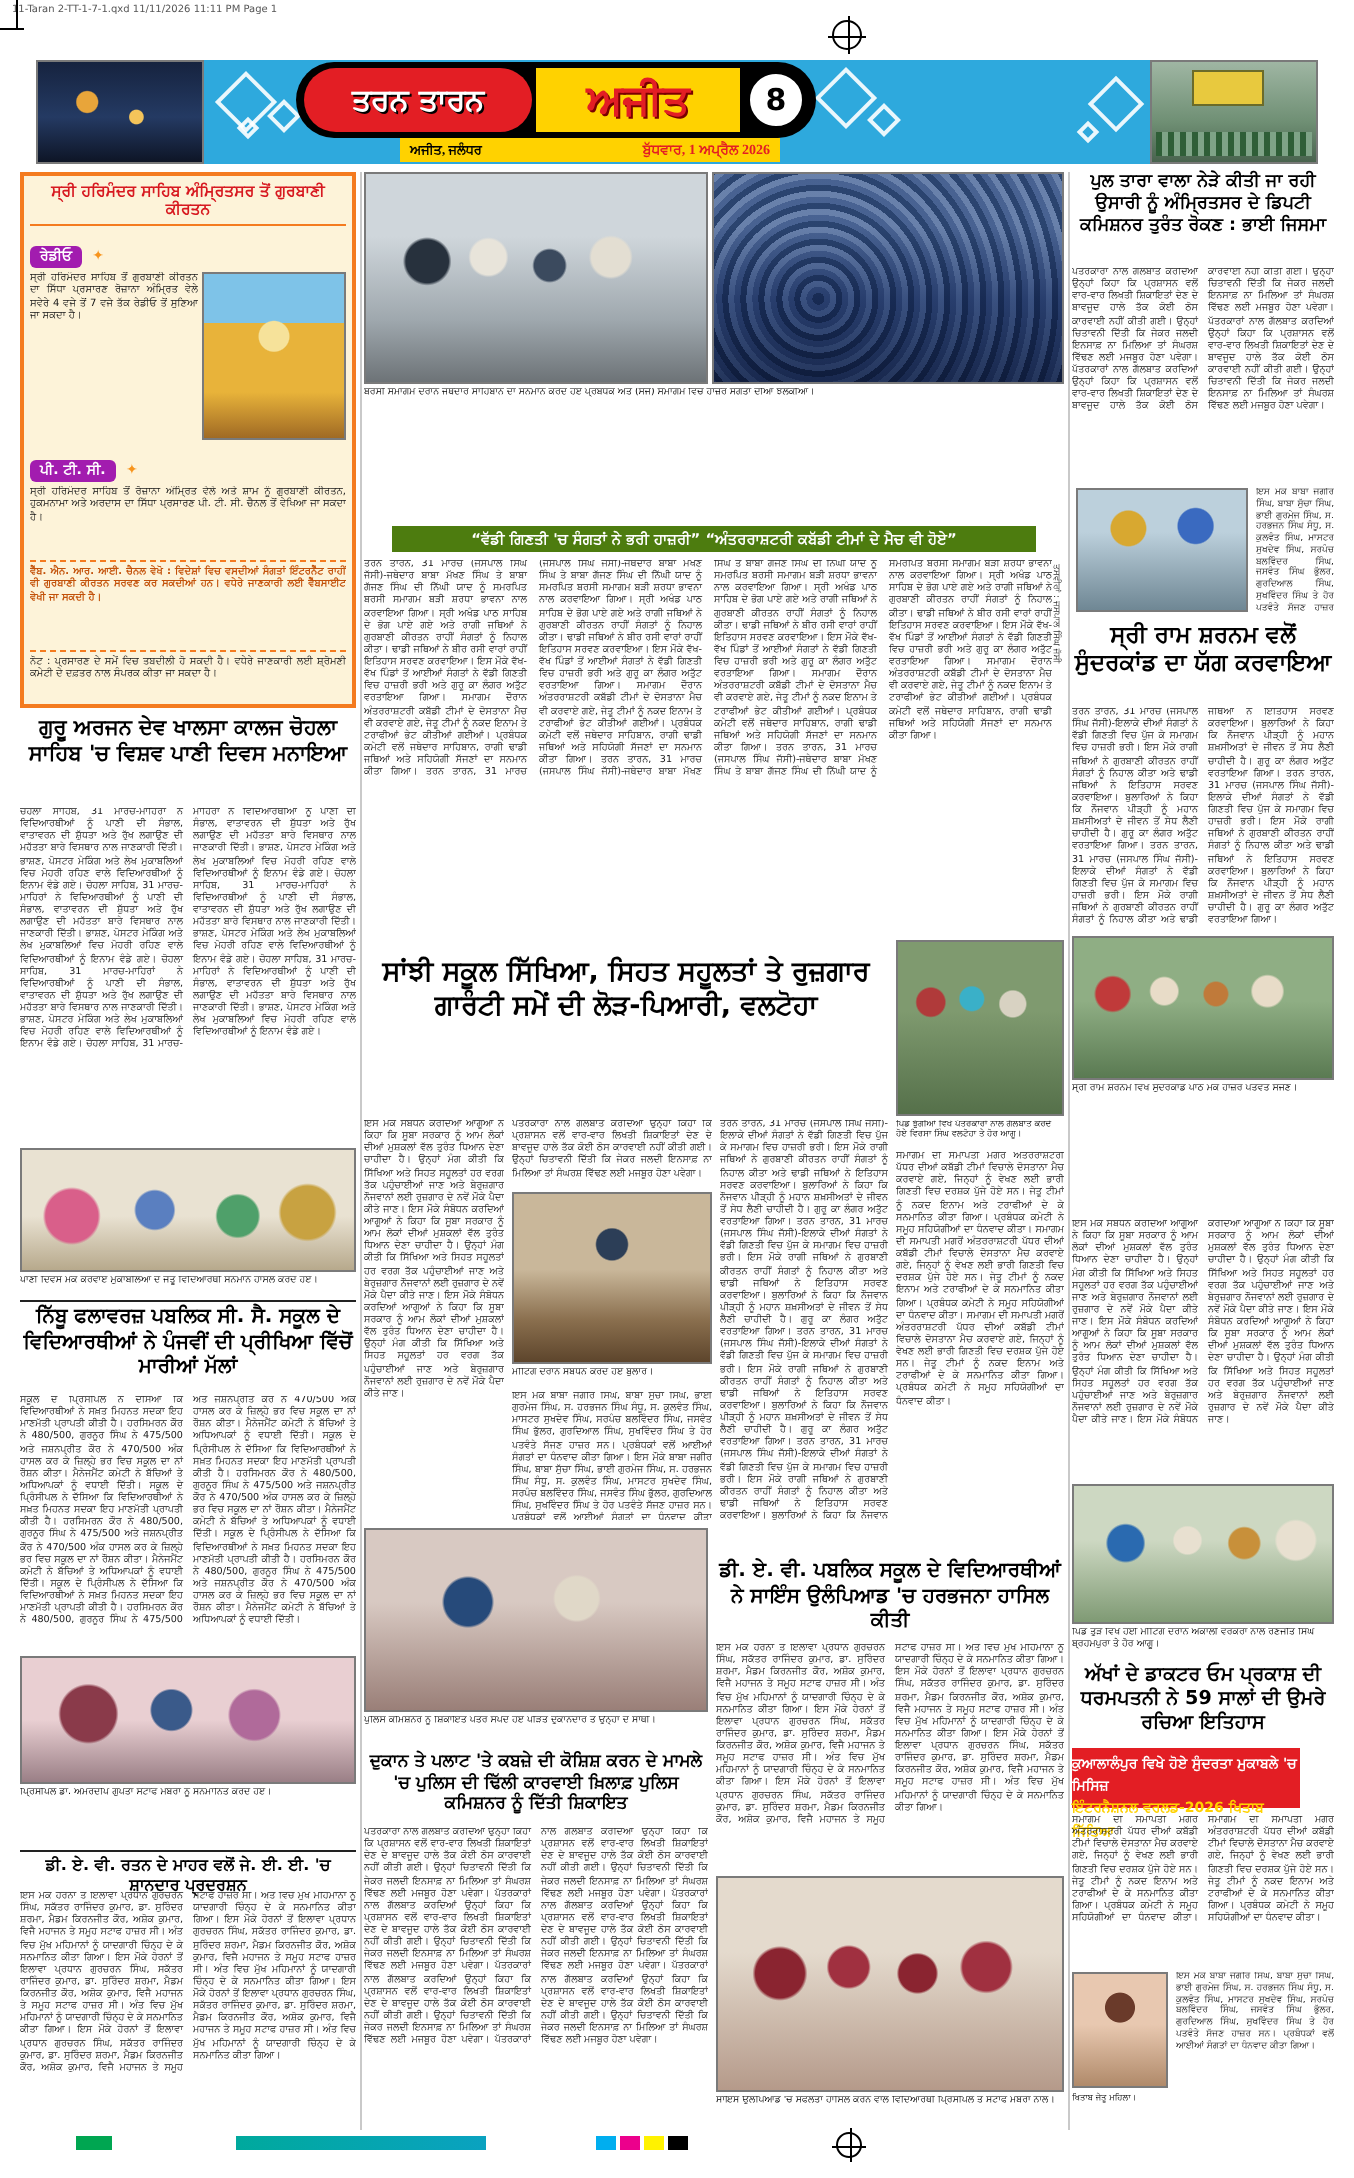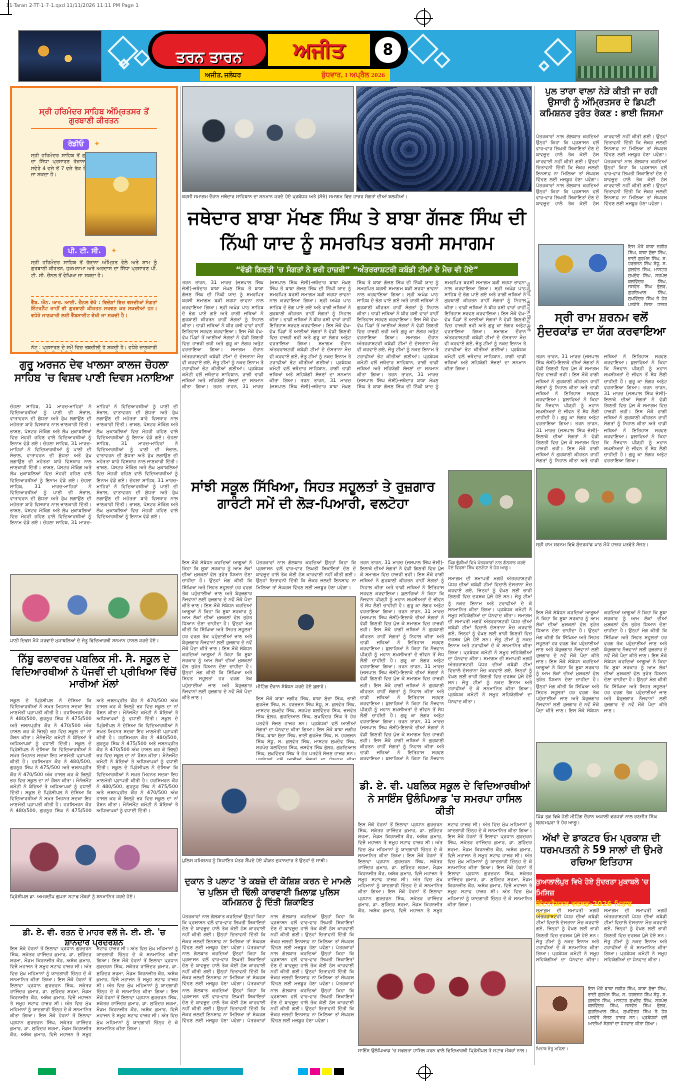--- a/index.html
+++ b/index.html
@@ -9,22 +9,22 @@
   .photo{border:1px solid #7a7a7a;box-sizing:border-box;}
   .hl{font-weight:bold;color:#000;text-align:center;line-height:1.25;}
   .body-text{font-size:4.8px;line-height:1.28;text-align:justify;color:#151515;overflow:hidden;}
   .cols2{column-count:2;column-gap:5px;}
   .cols4{column-count:4;column-gap:6px;}
   .caption{font-size:4.7px;line-height:1.25;color:#000;overflow:hidden;}
   .redstrip{background:#4d7c0f;color:#fff;font-weight:bold;text-align:center;overflow:hidden;}
   .vrule{width:1px;background:#c9c9c9;}
   .divider{height:1px;background:#222;}
   .diamond{border:2px solid rgba(255,255,255,.9);transform:rotate(45deg);box-sizing:border-box;}
-  .pill-label{background:#8b5cf6;color:#fff;font-weight:bold;font-size:7px;border-radius:3px;
-              padding:1px 5px;display:inline-block;line-height:1.3;margin-left:32px;}
+  .pill-label{background:#a21caf;color:#fff;font-weight:bold;font-size:7px;border-radius:3px;
+              padding:1px 5px;display:inline-block;line-height:1.3;}
   .star{color:#f7941d;font-size:7px;}
   .regmark{border:1px solid #000;border-radius:50%;box-sizing:border-box;}
   .regmark:before,.regmark:after{content:"";position:absolute;background:#000;}
   .regmark:before{left:50%;top:-3px;width:1px;height:calc(100% + 6px);}
   .regmark:after{top:50%;left:-3px;height:1px;width:calc(100% + 6px);}
 </style>
 </head>
 <body>
 
 <div id="page">
@@ -47,40 +47,40 @@
   <div class="abs diamond" style="left:112px;top:40px;width:22px;height:22px;"></div>
   <div class="abs diamond" style="left:136px;top:52px;width:12px;height:12px;"></div>
   <div class="abs diamond" style="left:120px;top:60px;width:8px;height:8px;"></div>
   <div class="abs diamond" style="left:412px;top:38px;width:22px;height:22px;"></div>
   <div class="abs diamond" style="left:436px;top:54px;width:12px;height:12px;"></div>
   <div class="abs diamond" style="left:548px;top:42px;width:20px;height:20px;"></div>
   <div class="abs diamond" style="left:540px;top:62px;width:8px;height:8px;"></div>
 
   <div class="abs" style="left:148px;top:31px;width:260px;height:38px;background:#000;border-radius:20px;"></div>
   <div class="abs" style="left:152px;top:34px;width:114px;height:32px;background:#e31e24;border-radius:16px;
-              display:flex;align-items:flex-end;justify-content:center;">
+              display:flex;align-items:center;justify-content:center;">
     <span style="color:#fff;font-weight:bold;font-size:15px;text-shadow:1px 1px 0 #000;">ਤਰਨ ਤਾਰਨ</span>
   </div>
   <div class="abs" style="left:268px;top:34px;width:102px;height:32px;background:#ffd200;
               display:flex;align-items:center;justify-content:center;">
     <span style="color:#e31e24;font-weight:bold;font-size:21px;text-shadow:1px 1px 0 #7a0000;">ਅਜੀਤ</span>
   </div>
   <div class="abs" style="left:373px;top:35px;width:30px;height:30px;background:#fff;border:2px solid #000;border-radius:50%;
               box-sizing:border-box;display:flex;align-items:center;justify-content:center;">
     <span style="font-weight:bold;font-size:15px;color:#000;">8</span>
   </div>
   <div class="abs" style="left:200px;top:69px;width:190px;height:12px;background:#ffd200;display:flex;align-items:center;justify-content:space-between;padding:0 5px;box-sizing:border-box;font-family:Liberation Serif, serif;">
     <span style="font-size:6.5px;font-weight:bold;color:#000;">ਅਜੀਤ, ਜਲੰਧਰ</span>
     <span style="font-size:7px;font-weight:bold;color:#e31e24;margin-left:12px;">ਬੁੱਧਵਾਰ, 1 ਅਪ੍ਰੈਲ 2026</span>
   </div>
 
   <div class="abs vrule" style="left:180px;top:86px;height:979px;"></div>
   <div class="abs vrule" style="left:534px;top:86px;height:979px;"></div>
 
-  <div class="abs" style="left:10px;top:86px;width:168px;height:268px;border:2px solid #f47b20;background:#fdf3d9;box-sizing:border-box;padding:19px;overflow:hidden;">
+  <div class="abs" style="left:10px;top:86px;width:168px;height:268px;border:2px solid #f47b20;background:#fdf3d9;box-sizing:border-box;padding:3px;overflow:hidden;">
     <div style="color:#d71920;font-weight:bold;font-size:7.8px;text-align:center;line-height:1.2;border-bottom:1px solid #f47b20;padding-bottom:2px;">ਸ੍ਰੀ ਹਰਿਮੰਦਰ ਸਾਹਿਬ ਅੰਮ੍ਰਿਤਸਰ ਤੋਂ ਗੁਰਬਾਣੀ ਕੀਰਤਨ</div>
     <div style="margin-top:2px;">
       <span class="pill-label">ਰੇਡੀਓ</span>
       <span class="star">✦</span>
     </div>
     <div style="position:relative;height:84px;margin-top:2px;">
       <div class="body-text" style="position:absolute;left:0;top:0;width:84px;height:84px;font-size:5px;">ਸ੍ਰੀ ਹਰਿਮੰਦਰ ਸਾਹਿਬ ਤੋਂ ਗੁਰਬਾਣੀ ਕੀਰਤਨ ਦਾ ਸਿੱਧਾ ਪ੍ਰਸਾਰਣ ਰੋਜ਼ਾਨਾ ਅੰਮ੍ਰਿਤ ਵੇਲੇ ਸਵੇਰੇ 4 ਵਜੇ ਤੋਂ 7 ਵਜੇ ਤੱਕ ਰੇਡੀਓ ਤੋਂ ਸੁਣਿਆ ਜਾ ਸਕਦਾ ਹੈ।</div>
       <div class="photo" style="position:absolute;right:0;top:0;width:72px;height:84px;background:
            radial-gradient(circle at 50% 38%, #f6e29a 0 12%, transparent 13%),
            linear-gradient(180deg,#7ec3e8 0 30%,#e8b33a 30% 72%,#a06a24 100%);"></div>
@@ -124,21 +124,20 @@
        radial-gradient(circle at 18% 42%, #27313d 0 7%, transparent 8%),
        radial-gradient(circle at 36% 40%, #e8e4da 0 7%, transparent 8%),
        radial-gradient(circle at 54% 44%, #3b4a5e 0 7%, transparent 8%),
        radial-gradient(circle at 72% 40%, #e3ded2 0 7%, transparent 8%),
        linear-gradient(180deg,#cfd6db 0 30%,#9fa8ae 70%,#6d7377 100%);"></div>
   <div class="abs photo" style="left:356px;top:86px;width:176px;height:106px;background:
        repeating-radial-gradient(circle at 30% 60%, #35507c 0 3px, #5a74a3 3px 6px, #8298bf 6px 9px),
        linear-gradient(180deg,#cdd8e4 0 25%,#7288ab 60%,#46597a 100%);background-blend-mode:multiply;"></div>
   <div class="abs caption" style="left:182px;top:194px;width:350px;height:10px;">ਬਰਸੀ ਸਮਾਗਮ ਦੌਰਾਨ ਜਥੇਦਾਰ ਸਾਹਿਬਾਨ ਦਾ ਸਨਮਾਨ ਕਰਦੇ ਹੋਏ ਪ੍ਰਬੰਧਕ ਅਤੇ (ਸੱਜੇ) ਸਮਾਗਮ ਵਿਚ ਹਾਜ਼ਰ ਸੰਗਤਾਂ ਦੀਆਂ ਝਲਕੀਆਂ।</div>
 
-  <div class="abs hl" style="left:182px;top:206px;width:350px;height:56px;font-size:18.5px;line-height:1.35;">ਜਥੇਦਾਰ ਬਾਬਾ ਮੱਖਣ ਸਿੰਘ ਤੇ ਬਾਬਾ ਗੱਜਣ ਸਿੰਘ ਦੀ ਨਿੱਘੀ ਯਾਦ ਨੂੰ ਸਮਰਪਿਤ ਬਰਸੀ ਸਮਾਗਮ</div>
   <div class="abs redstrip" style="left:196px;top:263px;width:322px;height:13px;font-size:7.4px;line-height:13px;">“ਵੱਡੀ ਗਿਣਤੀ 'ਚ ਸੰਗਤਾਂ ਨੇ ਭਰੀ ਹਾਜ਼ਰੀ” “ਅੰਤਰਰਾਸ਼ਟਰੀ ਕਬੱਡੀ ਟੀਮਾਂ ਦੇ ਮੈਚ ਵੀ ਹੋਏ”</div>
   <div class="abs body-text cols4" style="left:182px;top:280px;width:344px;height:190px;">ਤਰਨ ਤਾਰਨ, 31 ਮਾਰਚ (ਜਸਪਾਲ ਸਿੰਘ ਜੱਸੀ)-ਜਥੇਦਾਰ ਬਾਬਾ ਮੱਖਣ ਸਿੰਘ ਤੇ ਬਾਬਾ ਗੱਜਣ ਸਿੰਘ ਦੀ ਨਿੱਘੀ ਯਾਦ ਨੂੰ ਸਮਰਪਿਤ ਬਰਸੀ ਸਮਾਗਮ ਬੜੀ ਸ਼ਰਧਾ ਭਾਵਨਾ ਨਾਲ ਕਰਵਾਇਆ ਗਿਆ। ਸ੍ਰੀ ਅਖੰਡ ਪਾਠ ਸਾਹਿਬ ਦੇ ਭੋਗ ਪਾਏ ਗਏ ਅਤੇ ਰਾਗੀ ਜਥਿਆਂ ਨੇ ਗੁਰਬਾਣੀ ਕੀਰਤਨ ਰਾਹੀਂ ਸੰਗਤਾਂ ਨੂੰ ਨਿਹਾਲ ਕੀਤਾ। ਢਾਡੀ ਜਥਿਆਂ ਨੇ ਬੀਰ ਰਸੀ ਵਾਰਾਂ ਰਾਹੀਂ ਇਤਿਹਾਸ ਸਰਵਣ ਕਰਵਾਇਆ। ਇਸ ਮੌਕੇ ਵੱਖ-ਵੱਖ ਪਿੰਡਾਂ ਤੋਂ ਆਈਆਂ ਸੰਗਤਾਂ ਨੇ ਵੱਡੀ ਗਿਣਤੀ ਵਿਚ ਹਾਜ਼ਰੀ ਭਰੀ ਅਤੇ ਗੁਰੂ ਕਾ ਲੰਗਰ ਅਤੁੱਟ ਵਰਤਾਇਆ ਗਿਆ। ਸਮਾਗਮ ਦੌਰਾਨ ਅੰਤਰਰਾਸ਼ਟਰੀ ਕਬੱਡੀ ਟੀਮਾਂ ਦੇ ਦੋਸਤਾਨਾ ਮੈਚ ਵੀ ਕਰਵਾਏ ਗਏ, ਜੇਤੂ ਟੀਮਾਂ ਨੂੰ ਨਕਦ ਇਨਾਮ ਤੇ ਟਰਾਫੀਆਂ ਭੇਟ ਕੀਤੀਆਂ ਗਈਆਂ। ਪ੍ਰਬੰਧਕ ਕਮੇਟੀ ਵਲੋਂ ਜਥੇਦਾਰ ਸਾਹਿਬਾਨ, ਰਾਗੀ ਢਾਡੀ ਜਥਿਆਂ ਅਤੇ ਸਹਿਯੋਗੀ ਸੱਜਣਾਂ ਦਾ ਸਨਮਾਨ ਕੀਤਾ ਗਿਆ। ਤਰਨ ਤਾਰਨ, 31 ਮਾਰਚ (ਜਸਪਾਲ ਸਿੰਘ ਜੱਸੀ)-ਜਥੇਦਾਰ ਬਾਬਾ ਮੱਖਣ ਸਿੰਘ ਤੇ ਬਾਬਾ ਗੱਜਣ ਸਿੰਘ ਦੀ ਨਿੱਘੀ ਯਾਦ ਨੂੰ ਸਮਰਪਿਤ ਬਰਸੀ ਸਮਾਗਮ ਬੜੀ ਸ਼ਰਧਾ ਭਾਵਨਾ ਨਾਲ ਕਰਵਾਇਆ ਗਿਆ। ਸ੍ਰੀ ਅਖੰਡ ਪਾਠ ਸਾਹਿਬ ਦੇ ਭੋਗ ਪਾਏ ਗਏ ਅਤੇ ਰਾਗੀ ਜਥਿਆਂ ਨੇ ਗੁਰਬਾਣੀ ਕੀਰਤਨ ਰਾਹੀਂ ਸੰਗਤਾਂ ਨੂੰ ਨਿਹਾਲ ਕੀਤਾ। ਢਾਡੀ ਜਥਿਆਂ ਨੇ ਬੀਰ ਰਸੀ ਵਾਰਾਂ ਰਾਹੀਂ ਇਤਿਹਾਸ ਸਰਵਣ ਕਰਵਾਇਆ। ਇਸ ਮੌਕੇ ਵੱਖ-ਵੱਖ ਪਿੰਡਾਂ ਤੋਂ ਆਈਆਂ ਸੰਗਤਾਂ ਨੇ ਵੱਡੀ ਗਿਣਤੀ ਵਿਚ ਹਾਜ਼ਰੀ ਭਰੀ ਅਤੇ ਗੁਰੂ ਕਾ ਲੰਗਰ ਅਤੁੱਟ ਵਰਤਾਇਆ ਗਿਆ। ਸਮਾਗਮ ਦੌਰਾਨ ਅੰਤਰਰਾਸ਼ਟਰੀ ਕਬੱਡੀ ਟੀਮਾਂ ਦੇ ਦੋਸਤਾਨਾ ਮੈਚ ਵੀ ਕਰਵਾਏ ਗਏ, ਜੇਤੂ ਟੀਮਾਂ ਨੂੰ ਨਕਦ ਇਨਾਮ ਤੇ ਟਰਾਫੀਆਂ ਭੇਟ ਕੀਤੀਆਂ ਗਈਆਂ। ਪ੍ਰਬੰਧਕ ਕਮੇਟੀ ਵਲੋਂ ਜਥੇਦਾਰ ਸਾਹਿਬਾਨ, ਰਾਗੀ ਢਾਡੀ ਜਥਿਆਂ ਅਤੇ ਸਹਿਯੋਗੀ ਸੱਜਣਾਂ ਦਾ ਸਨਮਾਨ ਕੀਤਾ ਗਿਆ। ਤਰਨ ਤਾਰਨ, 31 ਮਾਰਚ (ਜਸਪਾਲ ਸਿੰਘ ਜੱਸੀ)-ਜਥੇਦਾਰ ਬਾਬਾ ਮੱਖਣ ਸਿੰਘ ਤੇ ਬਾਬਾ ਗੱਜਣ ਸਿੰਘ ਦੀ ਨਿੱਘੀ ਯਾਦ ਨੂੰ ਸਮਰਪਿਤ ਬਰਸੀ ਸਮਾਗਮ ਬੜੀ ਸ਼ਰਧਾ ਭਾਵਨਾ ਨਾਲ ਕਰਵਾਇਆ ਗਿਆ। ਸ੍ਰੀ ਅਖੰਡ ਪਾਠ ਸਾਹਿਬ ਦੇ ਭੋਗ ਪਾਏ ਗਏ ਅਤੇ ਰਾਗੀ ਜਥਿਆਂ ਨੇ ਗੁਰਬਾਣੀ ਕੀਰਤਨ ਰਾਹੀਂ ਸੰਗਤਾਂ ਨੂੰ ਨਿਹਾਲ ਕੀਤਾ। ਢਾਡੀ ਜਥਿਆਂ ਨੇ ਬੀਰ ਰਸੀ ਵਾਰਾਂ ਰਾਹੀਂ ਇਤਿਹਾਸ ਸਰਵਣ ਕਰਵਾਇਆ। ਇਸ ਮੌਕੇ ਵੱਖ-ਵੱਖ ਪਿੰਡਾਂ ਤੋਂ ਆਈਆਂ ਸੰਗਤਾਂ ਨੇ ਵੱਡੀ ਗਿਣਤੀ ਵਿਚ ਹਾਜ਼ਰੀ ਭਰੀ ਅਤੇ ਗੁਰੂ ਕਾ ਲੰਗਰ ਅਤੁੱਟ ਵਰਤਾਇਆ ਗਿਆ। ਸਮਾਗਮ ਦੌਰਾਨ ਅੰਤਰਰਾਸ਼ਟਰੀ ਕਬੱਡੀ ਟੀਮਾਂ ਦੇ ਦੋਸਤਾਨਾ ਮੈਚ ਵੀ ਕਰਵਾਏ ਗਏ, ਜੇਤੂ ਟੀਮਾਂ ਨੂੰ ਨਕਦ ਇਨਾਮ ਤੇ ਟਰਾਫੀਆਂ ਭੇਟ ਕੀਤੀਆਂ ਗਈਆਂ। ਪ੍ਰਬੰਧਕ ਕਮੇਟੀ ਵਲੋਂ ਜਥੇਦਾਰ ਸਾਹਿਬਾਨ, ਰਾਗੀ ਢਾਡੀ ਜਥਿਆਂ ਅਤੇ ਸਹਿਯੋਗੀ ਸੱਜਣਾਂ ਦਾ ਸਨਮਾਨ ਕੀਤਾ ਗਿਆ। ਤਰਨ ਤਾਰਨ, 31 ਮਾਰਚ (ਜਸਪਾਲ ਸਿੰਘ ਜੱਸੀ)-ਜਥੇਦਾਰ ਬਾਬਾ ਮੱਖਣ ਸਿੰਘ ਤੇ ਬਾਬਾ ਗੱਜਣ ਸਿੰਘ ਦੀ ਨਿੱਘੀ ਯਾਦ ਨੂੰ ਸਮਰਪਿਤ ਬਰਸੀ ਸਮਾਗਮ ਬੜੀ ਸ਼ਰਧਾ ਭਾਵਨਾ ਨਾਲ ਕਰਵਾਇਆ ਗਿਆ। ਸ੍ਰੀ ਅਖੰਡ ਪਾਠ ਸਾਹਿਬ ਦੇ ਭੋਗ ਪਾਏ ਗਏ ਅਤੇ ਰਾਗੀ ਜਥਿਆਂ ਨੇ ਗੁਰਬਾਣੀ ਕੀਰਤਨ ਰਾਹੀਂ ਸੰਗਤਾਂ ਨੂੰ ਨਿਹਾਲ ਕੀਤਾ। ਢਾਡੀ ਜਥਿਆਂ ਨੇ ਬੀਰ ਰਸੀ ਵਾਰਾਂ ਰਾਹੀਂ ਇਤਿਹਾਸ ਸਰਵਣ ਕਰਵਾਇਆ। ਇਸ ਮੌਕੇ ਵੱਖ-ਵੱਖ ਪਿੰਡਾਂ ਤੋਂ ਆਈਆਂ ਸੰਗਤਾਂ ਨੇ ਵੱਡੀ ਗਿਣਤੀ ਵਿਚ ਹਾਜ਼ਰੀ ਭਰੀ ਅਤੇ ਗੁਰੂ ਕਾ ਲੰਗਰ ਅਤੁੱਟ ਵਰਤਾਇਆ ਗਿਆ। ਸਮਾਗਮ ਦੌਰਾਨ ਅੰਤਰਰਾਸ਼ਟਰੀ ਕਬੱਡੀ ਟੀਮਾਂ ਦੇ ਦੋਸਤਾਨਾ ਮੈਚ ਵੀ ਕਰਵਾਏ ਗਏ, ਜੇਤੂ ਟੀਮਾਂ ਨੂੰ ਨਕਦ ਇਨਾਮ ਤੇ ਟਰਾਫੀਆਂ ਭੇਟ ਕੀਤੀਆਂ ਗਈਆਂ। ਪ੍ਰਬੰਧਕ ਕਮੇਟੀ ਵਲੋਂ ਜਥੇਦਾਰ ਸਾਹਿਬਾਨ, ਰਾਗੀ ਢਾਡੀ ਜਥਿਆਂ ਅਤੇ ਸਹਿਯੋਗੀ ਸੱਜਣਾਂ ਦਾ ਸਨਮਾਨ ਕੀਤਾ ਗਿਆ।</div>
   <div class="abs" style="left:531px;top:282px;width:186px;font-size:4.5px;color:#333;transform:rotate(90deg);transform-origin:left top;white-space:nowrap;">ਤਸਵੀਰਾਂ : ਜਸਪਾਲ ਸਿੰਘ ਜੱਸੀ</div>
 
   <div class="abs hl" style="left:182px;top:478px;width:262px;height:62px;font-size:13.5px;">ਸਾਂਝੀ ਸਕੂਲ ਸਿੱਖਿਆ, ਸਿਹਤ ਸਹੂਲਤਾਂ ਤੇ ਰੁਜ਼ਗਾਰ ਗਾਰੰਟੀ ਸਮੇਂ ਦੀ ਲੋੜ-ਪਿਆਰੀ, ਵਲਟੋਹਾ</div>
   <div class="abs photo" style="left:448px;top:470px;width:84px;height:88px;background:
        radial-gradient(circle at 20% 35%, #b03a3a 0 8%, transparent 9%),
        radial-gradient(circle at 45% 33%, #3ab0c8 0 8%, transparent 9%),
        radial-gradient(circle at 70% 36%, #d8d2c2 0 8%, transparent 9%),
        linear-gradient(180deg,#7f9a6f 0 40%,#55704a 100%);"></div>
@@ -155,21 +154,21 @@
   <div class="abs body-text" style="left:448px;top:576px;width:84px;height:184px;">ਸਮਾਗਮ ਦੀ ਸਮਾਪਤੀ ਮਗਰੋਂ ਅੰਤਰਰਾਸ਼ਟਰੀ ਪੱਧਰ ਦੀਆਂ ਕਬੱਡੀ ਟੀਮਾਂ ਵਿਚਾਲੇ ਦੋਸਤਾਨਾ ਮੈਚ ਕਰਵਾਏ ਗਏ, ਜਿਨ੍ਹਾਂ ਨੂੰ ਵੇਖਣ ਲਈ ਭਾਰੀ ਗਿਣਤੀ ਵਿਚ ਦਰਸ਼ਕ ਪੁੱਜੇ ਹੋਏ ਸਨ। ਜੇਤੂ ਟੀਮਾਂ ਨੂੰ ਨਕਦ ਇਨਾਮ ਅਤੇ ਟਰਾਫੀਆਂ ਦੇ ਕੇ ਸਨਮਾਨਿਤ ਕੀਤਾ ਗਿਆ। ਪ੍ਰਬੰਧਕ ਕਮੇਟੀ ਨੇ ਸਮੂਹ ਸਹਿਯੋਗੀਆਂ ਦਾ ਧੰਨਵਾਦ ਕੀਤਾ। ਸਮਾਗਮ ਦੀ ਸਮਾਪਤੀ ਮਗਰੋਂ ਅੰਤਰਰਾਸ਼ਟਰੀ ਪੱਧਰ ਦੀਆਂ ਕਬੱਡੀ ਟੀਮਾਂ ਵਿਚਾਲੇ ਦੋਸਤਾਨਾ ਮੈਚ ਕਰਵਾਏ ਗਏ, ਜਿਨ੍ਹਾਂ ਨੂੰ ਵੇਖਣ ਲਈ ਭਾਰੀ ਗਿਣਤੀ ਵਿਚ ਦਰਸ਼ਕ ਪੁੱਜੇ ਹੋਏ ਸਨ। ਜੇਤੂ ਟੀਮਾਂ ਨੂੰ ਨਕਦ ਇਨਾਮ ਅਤੇ ਟਰਾਫੀਆਂ ਦੇ ਕੇ ਸਨਮਾਨਿਤ ਕੀਤਾ ਗਿਆ। ਪ੍ਰਬੰਧਕ ਕਮੇਟੀ ਨੇ ਸਮੂਹ ਸਹਿਯੋਗੀਆਂ ਦਾ ਧੰਨਵਾਦ ਕੀਤਾ। ਸਮਾਗਮ ਦੀ ਸਮਾਪਤੀ ਮਗਰੋਂ ਅੰਤਰਰਾਸ਼ਟਰੀ ਪੱਧਰ ਦੀਆਂ ਕਬੱਡੀ ਟੀਮਾਂ ਵਿਚਾਲੇ ਦੋਸਤਾਨਾ ਮੈਚ ਕਰਵਾਏ ਗਏ, ਜਿਨ੍ਹਾਂ ਨੂੰ ਵੇਖਣ ਲਈ ਭਾਰੀ ਗਿਣਤੀ ਵਿਚ ਦਰਸ਼ਕ ਪੁੱਜੇ ਹੋਏ ਸਨ। ਜੇਤੂ ਟੀਮਾਂ ਨੂੰ ਨਕਦ ਇਨਾਮ ਅਤੇ ਟਰਾਫੀਆਂ ਦੇ ਕੇ ਸਨਮਾਨਿਤ ਕੀਤਾ ਗਿਆ। ਪ੍ਰਬੰਧਕ ਕਮੇਟੀ ਨੇ ਸਮੂਹ ਸਹਿਯੋਗੀਆਂ ਦਾ ਧੰਨਵਾਦ ਕੀਤਾ।</div>
 
   <div class="abs photo" style="left:182px;top:764px;width:172px;height:92px;background:
        radial-gradient(circle at 30% 40%, #264a7a 0 9%, transparent 10%),
        radial-gradient(circle at 62% 38%, #e0d8c8 0 9%, transparent 10%),
        linear-gradient(180deg,#d8c9c2 0 40%,#9a7f78 100%);"></div>
   <div class="abs caption" style="left:182px;top:858px;width:172px;height:16px;">ਪੁਲਿਸ ਕਮਿਸ਼ਨਰ ਨੂੰ ਸ਼ਿਕਾਇਤ ਪੱਤਰ ਸੌਂਪਦੇ ਹੋਏ ਪੀੜਤ ਦੁਕਾਨਦਾਰ ਤੇ ਉਨ੍ਹਾਂ ਦੇ ਸਾਥੀ।</div>
   <div class="abs hl" style="left:182px;top:876px;width:172px;height:36px;font-size:8.6px;">ਦੁਕਾਨ ਤੇ ਪਲਾਟ 'ਤੇ ਕਬਜ਼ੇ ਦੀ ਕੋਸ਼ਿਸ਼ ਕਰਨ ਦੇ ਮਾਮਲੇ 'ਚ ਪੁਲਿਸ ਦੀ ਢਿੱਲੀ ਕਾਰਵਾਈ ਖ਼ਿਲਾਫ਼ ਪੁਲਿਸ ਕਮਿਸ਼ਨਰ ਨੂੰ ਦਿੱਤੀ ਸ਼ਿਕਾਇਤ</div>
   <div class="abs body-text cols2" style="left:182px;top:914px;width:172px;height:150px;">ਪੱਤਰਕਾਰਾਂ ਨਾਲ ਗੱਲਬਾਤ ਕਰਦਿਆਂ ਉਨ੍ਹਾਂ ਕਿਹਾ ਕਿ ਪ੍ਰਸ਼ਾਸਨ ਵਲੋਂ ਵਾਰ-ਵਾਰ ਲਿਖਤੀ ਸ਼ਿਕਾਇਤਾਂ ਦੇਣ ਦੇ ਬਾਵਜੂਦ ਹਾਲੇ ਤੱਕ ਕੋਈ ਠੋਸ ਕਾਰਵਾਈ ਨਹੀਂ ਕੀਤੀ ਗਈ। ਉਨ੍ਹਾਂ ਚਿਤਾਵਨੀ ਦਿੱਤੀ ਕਿ ਜੇਕਰ ਜਲਦੀ ਇਨਸਾਫ਼ ਨਾ ਮਿਲਿਆ ਤਾਂ ਸੰਘਰਸ਼ ਵਿੱਢਣ ਲਈ ਮਜਬੂਰ ਹੋਣਾ ਪਵੇਗਾ। ਪੱਤਰਕਾਰਾਂ ਨਾਲ ਗੱਲਬਾਤ ਕਰਦਿਆਂ ਉਨ੍ਹਾਂ ਕਿਹਾ ਕਿ ਪ੍ਰਸ਼ਾਸਨ ਵਲੋਂ ਵਾਰ-ਵਾਰ ਲਿਖਤੀ ਸ਼ਿਕਾਇਤਾਂ ਦੇਣ ਦੇ ਬਾਵਜੂਦ ਹਾਲੇ ਤੱਕ ਕੋਈ ਠੋਸ ਕਾਰਵਾਈ ਨਹੀਂ ਕੀਤੀ ਗਈ। ਉਨ੍ਹਾਂ ਚਿਤਾਵਨੀ ਦਿੱਤੀ ਕਿ ਜੇਕਰ ਜਲਦੀ ਇਨਸਾਫ਼ ਨਾ ਮਿਲਿਆ ਤਾਂ ਸੰਘਰਸ਼ ਵਿੱਢਣ ਲਈ ਮਜਬੂਰ ਹੋਣਾ ਪਵੇਗਾ। ਪੱਤਰਕਾਰਾਂ ਨਾਲ ਗੱਲਬਾਤ ਕਰਦਿਆਂ ਉਨ੍ਹਾਂ ਕਿਹਾ ਕਿ ਪ੍ਰਸ਼ਾਸਨ ਵਲੋਂ ਵਾਰ-ਵਾਰ ਲਿਖਤੀ ਸ਼ਿਕਾਇਤਾਂ ਦੇਣ ਦੇ ਬਾਵਜੂਦ ਹਾਲੇ ਤੱਕ ਕੋਈ ਠੋਸ ਕਾਰਵਾਈ ਨਹੀਂ ਕੀਤੀ ਗਈ। ਉਨ੍ਹਾਂ ਚਿਤਾਵਨੀ ਦਿੱਤੀ ਕਿ ਜੇਕਰ ਜਲਦੀ ਇਨਸਾਫ਼ ਨਾ ਮਿਲਿਆ ਤਾਂ ਸੰਘਰਸ਼ ਵਿੱਢਣ ਲਈ ਮਜਬੂਰ ਹੋਣਾ ਪਵੇਗਾ। ਪੱਤਰਕਾਰਾਂ ਨਾਲ ਗੱਲਬਾਤ ਕਰਦਿਆਂ ਉਨ੍ਹਾਂ ਕਿਹਾ ਕਿ ਪ੍ਰਸ਼ਾਸਨ ਵਲੋਂ ਵਾਰ-ਵਾਰ ਲਿਖਤੀ ਸ਼ਿਕਾਇਤਾਂ ਦੇਣ ਦੇ ਬਾਵਜੂਦ ਹਾਲੇ ਤੱਕ ਕੋਈ ਠੋਸ ਕਾਰਵਾਈ ਨਹੀਂ ਕੀਤੀ ਗਈ। ਉਨ੍ਹਾਂ ਚਿਤਾਵਨੀ ਦਿੱਤੀ ਕਿ ਜੇਕਰ ਜਲਦੀ ਇਨਸਾਫ਼ ਨਾ ਮਿਲਿਆ ਤਾਂ ਸੰਘਰਸ਼ ਵਿੱਢਣ ਲਈ ਮਜਬੂਰ ਹੋਣਾ ਪਵੇਗਾ। ਪੱਤਰਕਾਰਾਂ ਨਾਲ ਗੱਲਬਾਤ ਕਰਦਿਆਂ ਉਨ੍ਹਾਂ ਕਿਹਾ ਕਿ ਪ੍ਰਸ਼ਾਸਨ ਵਲੋਂ ਵਾਰ-ਵਾਰ ਲਿਖਤੀ ਸ਼ਿਕਾਇਤਾਂ ਦੇਣ ਦੇ ਬਾਵਜੂਦ ਹਾਲੇ ਤੱਕ ਕੋਈ ਠੋਸ ਕਾਰਵਾਈ ਨਹੀਂ ਕੀਤੀ ਗਈ। ਉਨ੍ਹਾਂ ਚਿਤਾਵਨੀ ਦਿੱਤੀ ਕਿ ਜੇਕਰ ਜਲਦੀ ਇਨਸਾਫ਼ ਨਾ ਮਿਲਿਆ ਤਾਂ ਸੰਘਰਸ਼ ਵਿੱਢਣ ਲਈ ਮਜਬੂਰ ਹੋਣਾ ਪਵੇਗਾ। ਪੱਤਰਕਾਰਾਂ ਨਾਲ ਗੱਲਬਾਤ ਕਰਦਿਆਂ ਉਨ੍ਹਾਂ ਕਿਹਾ ਕਿ ਪ੍ਰਸ਼ਾਸਨ ਵਲੋਂ ਵਾਰ-ਵਾਰ ਲਿਖਤੀ ਸ਼ਿਕਾਇਤਾਂ ਦੇਣ ਦੇ ਬਾਵਜੂਦ ਹਾਲੇ ਤੱਕ ਕੋਈ ਠੋਸ ਕਾਰਵਾਈ ਨਹੀਂ ਕੀਤੀ ਗਈ। ਉਨ੍ਹਾਂ ਚਿਤਾਵਨੀ ਦਿੱਤੀ ਕਿ ਜੇਕਰ ਜਲਦੀ ਇਨਸਾਫ਼ ਨਾ ਮਿਲਿਆ ਤਾਂ ਸੰਘਰਸ਼ ਵਿੱਢਣ ਲਈ ਮਜਬੂਰ ਹੋਣਾ ਪਵੇਗਾ।</div>
 
-  <div class="abs hl" style="left:358px;top:780px;width:174px;height:40px;font-size:10px;">ਡੀ. ਏ. ਵੀ. ਪਬਲਿਕ ਸਕੂਲ ਦੇ ਵਿਦਿਆਰਥੀਆਂ ਨੇ ਸਾਇੰਸ ਉਲੰਪਿਆਡ 'ਚ ਸਮਰਪਾ ਹਾਸਿਲ ਕੀਤੀ</div>
+  <div class="abs hl" style="left:358px;top:780px;width:174px;height:40px;font-size:10px;">ਡੀ. ਏ. ਵੀ. ਪਬਲਿਕ ਸਕੂਲ ਦੇ ਵਿਦਿਆਰਥੀਆਂ ਨੇ ਸਾਇੰਸ ਉਲੰਪਿਆਡ 'ਚ ਹਰਭਜਨਾ ਹਾਸਿਲ ਕੀਤੀ</div>
   <div class="abs body-text cols2" style="left:358px;top:822px;width:174px;height:112px;">ਇਸ ਮੌਕੇ ਹੋਰਨਾਂ ਤੋਂ ਇਲਾਵਾ ਪ੍ਰਧਾਨ ਗੁਰਚਰਨ ਸਿੰਘ, ਸਕੱਤਰ ਰਾਜਿੰਦਰ ਕੁਮਾਰ, ਡਾ. ਸੁਰਿੰਦਰ ਸ਼ਰਮਾ, ਮੈਡਮ ਕਿਰਨਜੀਤ ਕੌਰ, ਅਸ਼ੋਕ ਕੁਮਾਰ, ਵਿਜੈ ਮਹਾਜਨ ਤੇ ਸਮੂਹ ਸਟਾਫ ਹਾਜ਼ਰ ਸੀ। ਅੰਤ ਵਿਚ ਮੁੱਖ ਮਹਿਮਾਨਾਂ ਨੂੰ ਯਾਦਗਾਰੀ ਚਿੰਨ੍ਹ ਦੇ ਕੇ ਸਨਮਾਨਿਤ ਕੀਤਾ ਗਿਆ। ਇਸ ਮੌਕੇ ਹੋਰਨਾਂ ਤੋਂ ਇਲਾਵਾ ਪ੍ਰਧਾਨ ਗੁਰਚਰਨ ਸਿੰਘ, ਸਕੱਤਰ ਰਾਜਿੰਦਰ ਕੁਮਾਰ, ਡਾ. ਸੁਰਿੰਦਰ ਸ਼ਰਮਾ, ਮੈਡਮ ਕਿਰਨਜੀਤ ਕੌਰ, ਅਸ਼ੋਕ ਕੁਮਾਰ, ਵਿਜੈ ਮਹਾਜਨ ਤੇ ਸਮੂਹ ਸਟਾਫ ਹਾਜ਼ਰ ਸੀ। ਅੰਤ ਵਿਚ ਮੁੱਖ ਮਹਿਮਾਨਾਂ ਨੂੰ ਯਾਦਗਾਰੀ ਚਿੰਨ੍ਹ ਦੇ ਕੇ ਸਨਮਾਨਿਤ ਕੀਤਾ ਗਿਆ। ਇਸ ਮੌਕੇ ਹੋਰਨਾਂ ਤੋਂ ਇਲਾਵਾ ਪ੍ਰਧਾਨ ਗੁਰਚਰਨ ਸਿੰਘ, ਸਕੱਤਰ ਰਾਜਿੰਦਰ ਕੁਮਾਰ, ਡਾ. ਸੁਰਿੰਦਰ ਸ਼ਰਮਾ, ਮੈਡਮ ਕਿਰਨਜੀਤ ਕੌਰ, ਅਸ਼ੋਕ ਕੁਮਾਰ, ਵਿਜੈ ਮਹਾਜਨ ਤੇ ਸਮੂਹ ਸਟਾਫ ਹਾਜ਼ਰ ਸੀ। ਅੰਤ ਵਿਚ ਮੁੱਖ ਮਹਿਮਾਨਾਂ ਨੂੰ ਯਾਦਗਾਰੀ ਚਿੰਨ੍ਹ ਦੇ ਕੇ ਸਨਮਾਨਿਤ ਕੀਤਾ ਗਿਆ। ਇਸ ਮੌਕੇ ਹੋਰਨਾਂ ਤੋਂ ਇਲਾਵਾ ਪ੍ਰਧਾਨ ਗੁਰਚਰਨ ਸਿੰਘ, ਸਕੱਤਰ ਰਾਜਿੰਦਰ ਕੁਮਾਰ, ਡਾ. ਸੁਰਿੰਦਰ ਸ਼ਰਮਾ, ਮੈਡਮ ਕਿਰਨਜੀਤ ਕੌਰ, ਅਸ਼ੋਕ ਕੁਮਾਰ, ਵਿਜੈ ਮਹਾਜਨ ਤੇ ਸਮੂਹ ਸਟਾਫ ਹਾਜ਼ਰ ਸੀ। ਅੰਤ ਵਿਚ ਮੁੱਖ ਮਹਿਮਾਨਾਂ ਨੂੰ ਯਾਦਗਾਰੀ ਚਿੰਨ੍ਹ ਦੇ ਕੇ ਸਨਮਾਨਿਤ ਕੀਤਾ ਗਿਆ। ਇਸ ਮੌਕੇ ਹੋਰਨਾਂ ਤੋਂ ਇਲਾਵਾ ਪ੍ਰਧਾਨ ਗੁਰਚਰਨ ਸਿੰਘ, ਸਕੱਤਰ ਰਾਜਿੰਦਰ ਕੁਮਾਰ, ਡਾ. ਸੁਰਿੰਦਰ ਸ਼ਰਮਾ, ਮੈਡਮ ਕਿਰਨਜੀਤ ਕੌਰ, ਅਸ਼ੋਕ ਕੁਮਾਰ, ਵਿਜੈ ਮਹਾਜਨ ਤੇ ਸਮੂਹ ਸਟਾਫ ਹਾਜ਼ਰ ਸੀ। ਅੰਤ ਵਿਚ ਮੁੱਖ ਮਹਿਮਾਨਾਂ ਨੂੰ ਯਾਦਗਾਰੀ ਚਿੰਨ੍ਹ ਦੇ ਕੇ ਸਨਮਾਨਿਤ ਕੀਤਾ ਗਿਆ।</div>
   <div class="abs photo" style="left:358px;top:938px;width:174px;height:108px;background:
        radial-gradient(circle at 18% 45%, #8a2430 0 8%, transparent 9%),
        radial-gradient(circle at 38% 42%, #a03040 0 8%, transparent 9%),
        radial-gradient(circle at 58% 45%, #8a2430 0 8%, transparent 9%),
        radial-gradient(circle at 78% 42%, #a03040 0 8%, transparent 9%),
        linear-gradient(180deg,#e4dacd 0 35%,#b59a8a 100%);"></div>
   <div class="abs caption" style="left:358px;top:1048px;width:174px;height:14px;">ਸਾਇੰਸ ਉਲੰਪਿਆਡ 'ਚ ਸਫਲਤਾ ਹਾਸਿਲ ਕਰਨ ਵਾਲੇ ਵਿਦਿਆਰਥੀ ਪ੍ਰਿੰਸੀਪਲ ਤੇ ਸਟਾਫ ਮੈਂਬਰਾਂ ਨਾਲ।</div>
 
   <div class="abs hl" style="left:536px;top:86px;width:131px;height:46px;font-size:8.8px;">ਪੁਲ ਤਾਰਾ ਵਾਲਾ ਨੇੜੇ ਕੀਤੀ ਜਾ ਰਹੀ ਉਸਾਰੀ ਨੂੰ ਅੰਮ੍ਰਿਤਸਰ ਦੇ ਡਿਪਟੀ ਕਮਿਸ਼ਨਰ ਤੁਰੰਤ ਰੋਕਣ : ਭਾਈ ਜਿਸਮਾ</div>

